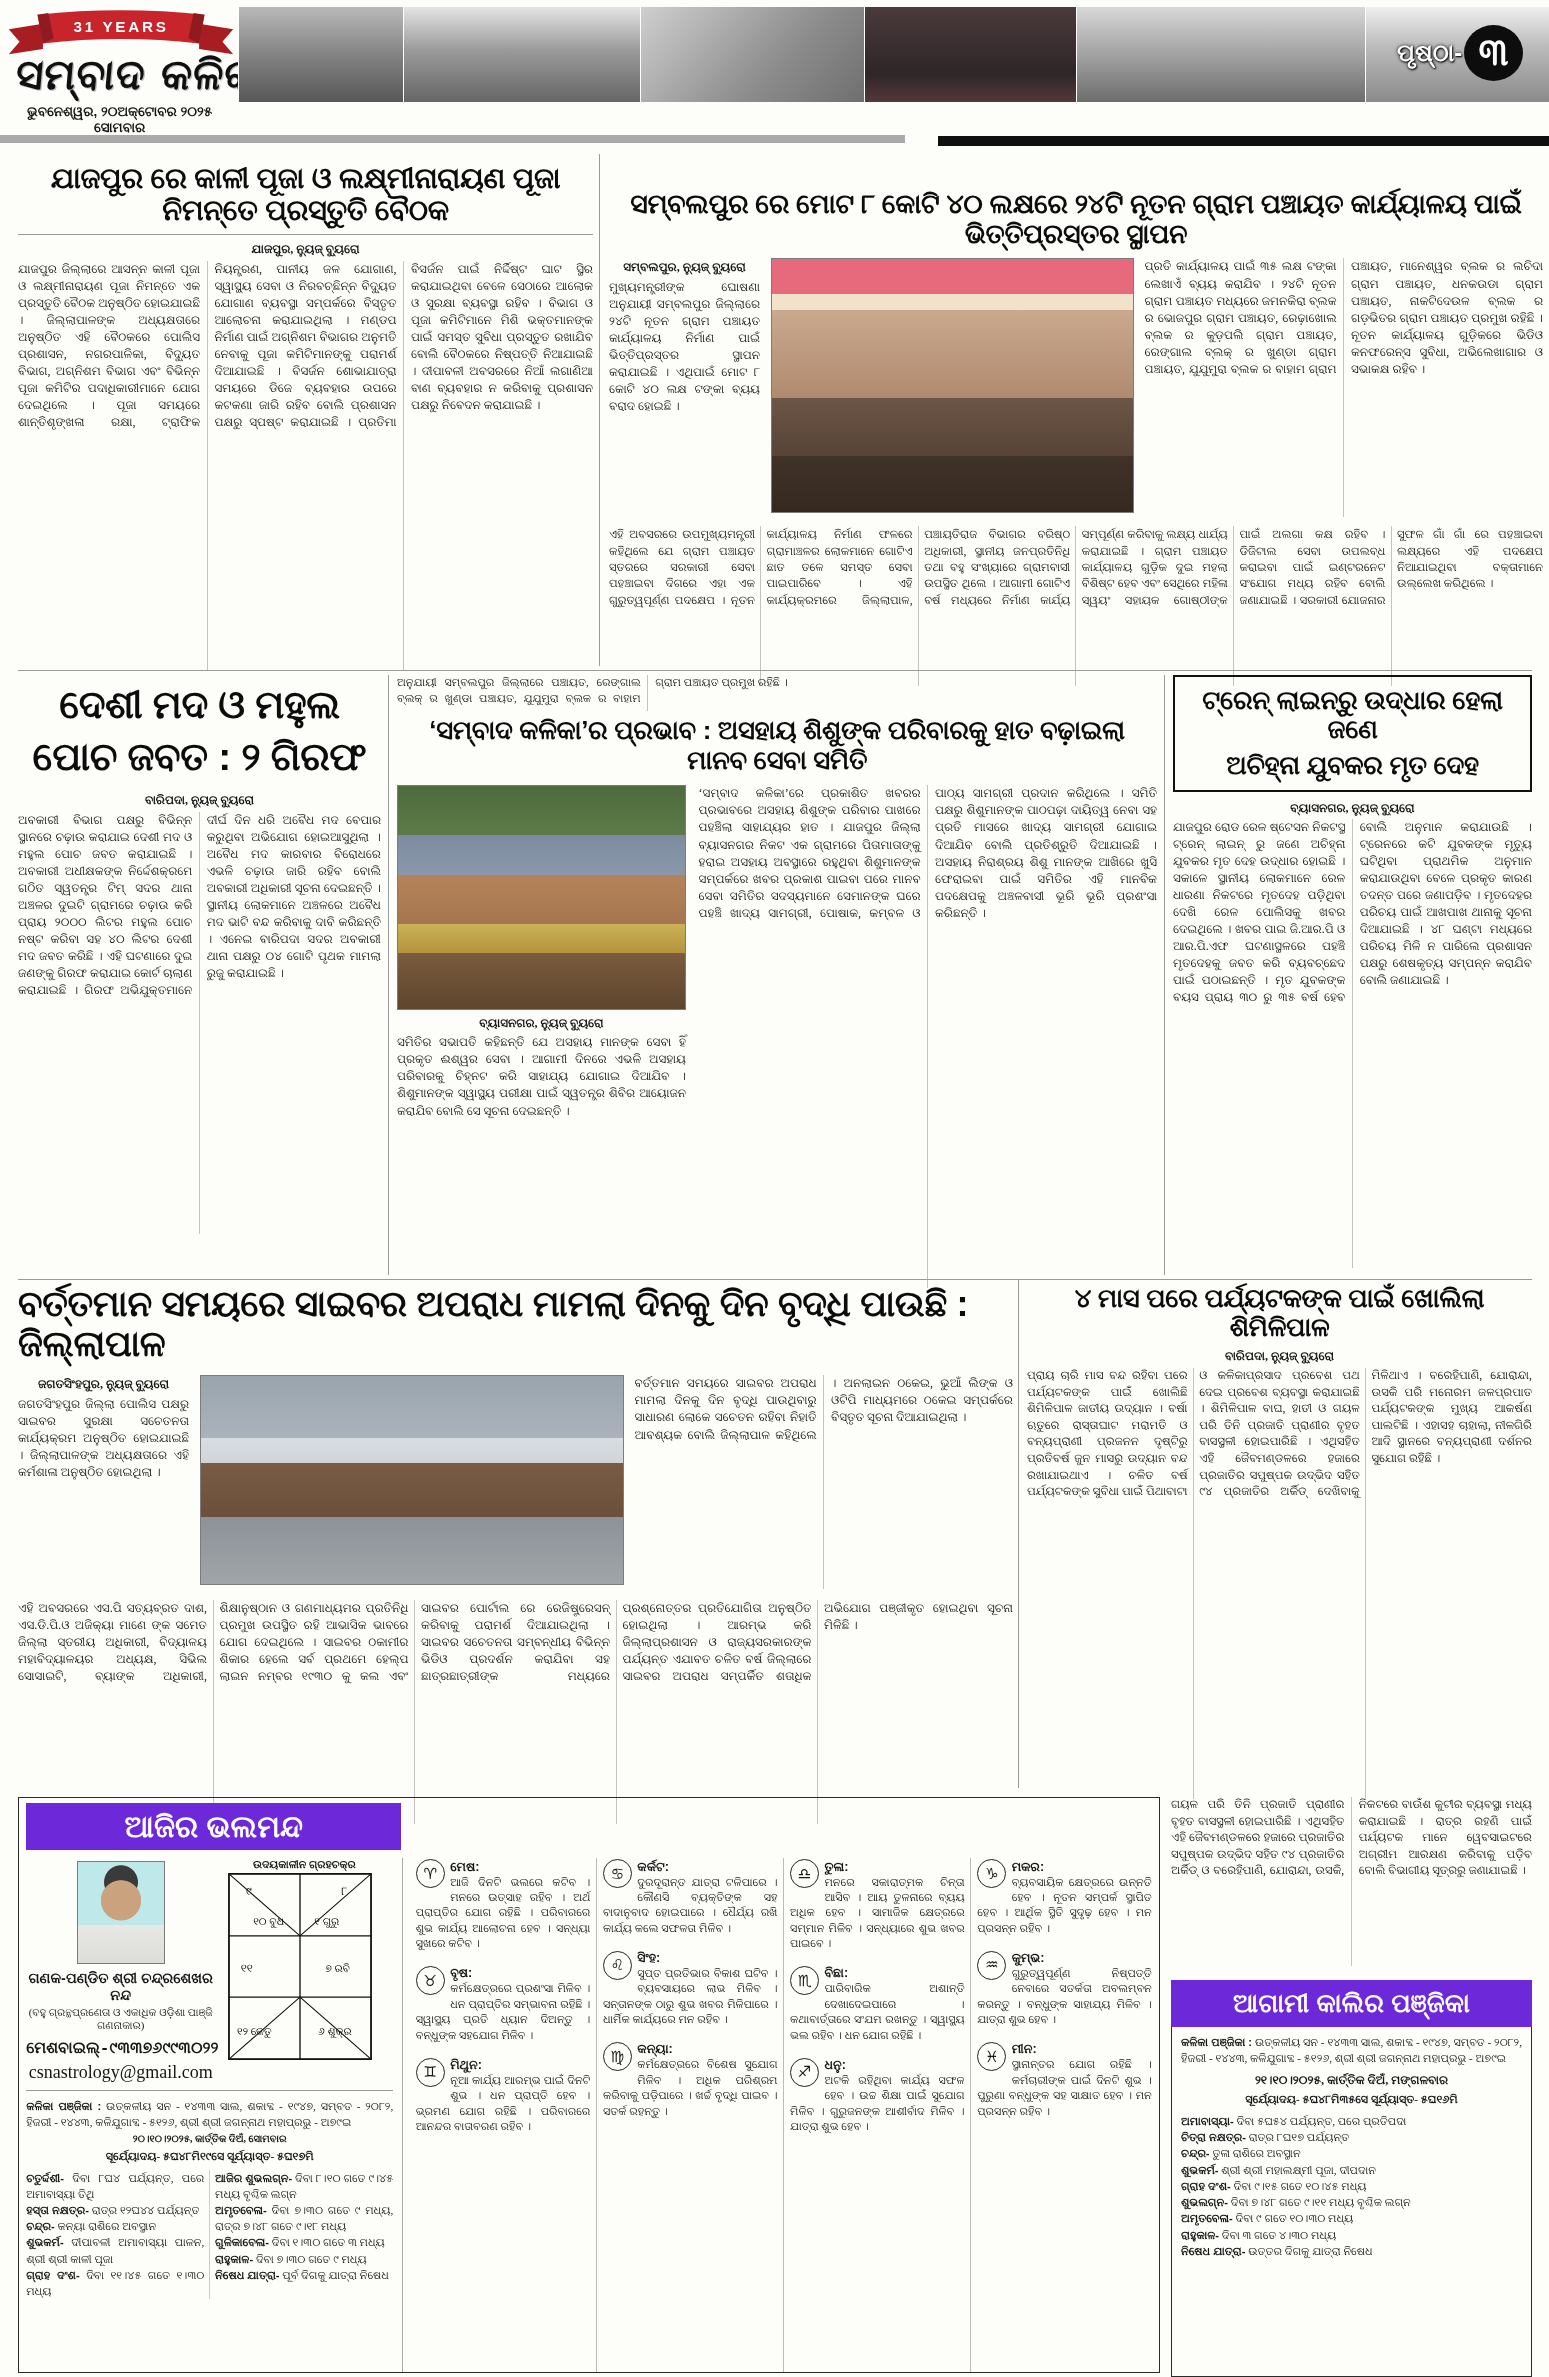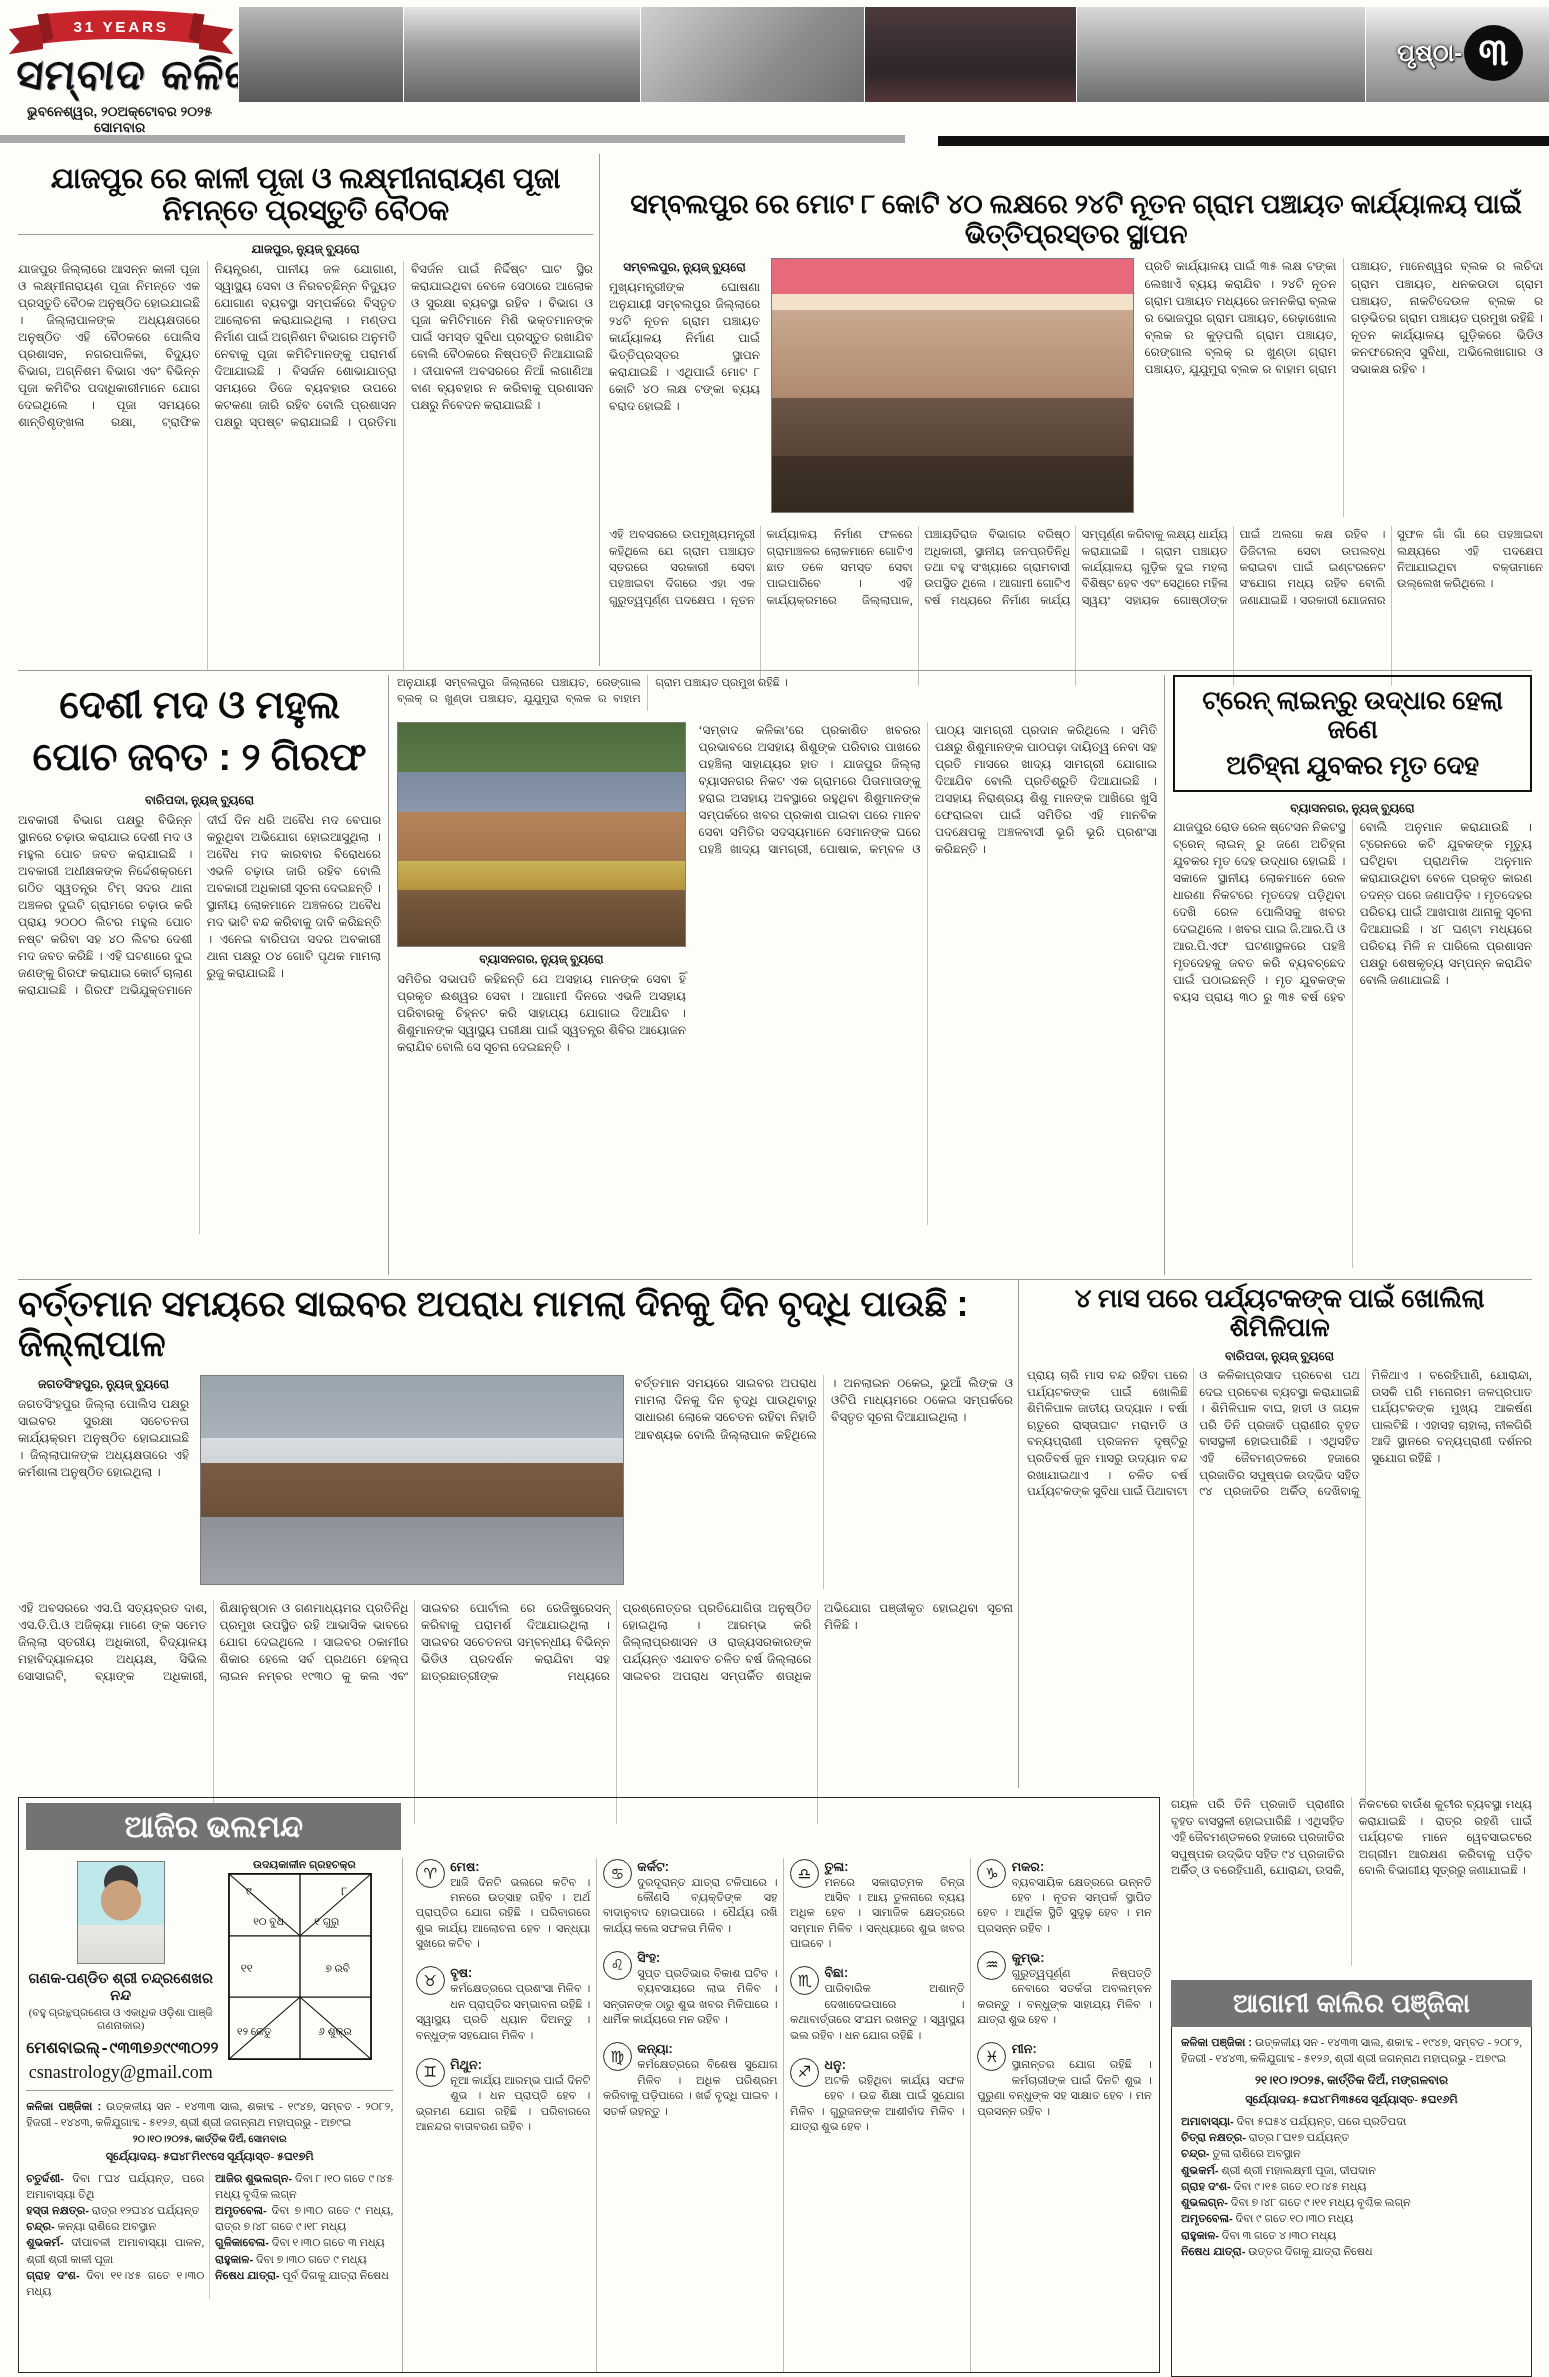--- a/index.html
+++ b/index.html
@@ -8,21 +8,21 @@
   .abs{position:absolute;}
   .hl{font-family:"Liberation Sans","DejaVu Sans",sans-serif;font-weight:bold;
       letter-spacing:-0.4px;line-height:1.12;color:#0c0c0c;}
   .body-txt{font-size:12px;line-height:1.42;text-align:justify;text-justify:inter-word;}
   .byline{font-weight:bold;text-align:center;font-size:12px;margin:1.8px 0 3.6px 0;}
   .colrule{column-gap:14.4px;column-rule:0.9px solid #c2c2c2;}
   .vdiv{width:0.9px;background:#9a9a9a;}
   .hdiv{height:0.9px;background:#9a9a9a;}
   .photo{border:0.9px solid #7c7c7c;}
   .gray-seg{height:95px;border-left:1.8px solid #fff;}
-  .hdr-bar{background:#737373;color:#fff;display:flex;align-items:center;justify-content:center;
+  .hdr-bar{background:#6d28d9;color:#fff;display:flex;align-items:center;justify-content:center;
            font-family:"Liberation Sans","DejaVu Sans",sans-serif;font-weight:bold;}
   .boxed-hl{border:2.7px solid #111;text-align:center;padding:9px 11px;}
   .pline{font-size:11.2px;line-height:1.45;text-align:justify;}
   .pline b{font-family:"Liberation Sans","DejaVu Sans",sans-serif;}
   .zitem{break-inside:avoid;margin-bottom:12.6px;}
   .zicon{width:27px;height:27px;border:1.4px solid #222;border-radius:50%;
          display:inline-flex;align-items:center;justify-content:center;
          font-family:"DejaVu Sans",sans-serif;font-size:15.3px;float:left;margin:1.8px 5.4px 1.8px 0;}
   .zname{font-family:"Liberation Sans","DejaVu Sans",sans-serif;font-weight:bold;font-size:12.6px;text-align:right;}
   .ztext{font-size:11.2px;line-height:1.38;text-align:justify;}
@@ -95,20 +95,21 @@
   <div class="hl" style="font-size:39px;text-align:center;margin-top:3.6px;">ଦେଶୀ ମଦ ଓ ମହୁଲ</div>
   <div class="hl" style="font-size:39px;text-align:center;margin-top:9px;">ପୋଚ ଜବତ : ୨ ଗିରଫ</div>
   <div class="byline" style="margin-top:14.4px;">ବାରିପଦା, ନ୍ୟୁଜ୍ ବ୍ୟୁରୋ</div>
   <div class="body-txt colrule" style="column-count:2;height:422px;">ଅବକାରୀ ବିଭାଗ ପକ୍ଷରୁ ବିଭିନ୍ନ ସ୍ଥାନରେ ଚଢ଼ାଉ କରାଯାଇ ଦେଶୀ ମଦ ଓ ମହୁଲ ପୋଚ ଜବତ କରାଯାଇଛି । ଅବକାରୀ ଅଧୀକ୍ଷକଙ୍କ ନିର୍ଦ୍ଦେଶକ୍ରମେ ଗଠିତ ସ୍ୱତନ୍ତ୍ର ଟିମ୍ ସଦର ଥାନା ଅଞ୍ଚଳର ଦୁଇଟି ଗ୍ରାମରେ ଚଢ଼ାଉ କରି ପ୍ରାୟ ୨୦୦୦ ଲିଟର ମହୁଲ ପୋଚ ନଷ୍ଟ କରିବା ସହ ୪୦ ଲିଟର ଦେଶୀ ମଦ ଜବତ କରିଛି । ଏହି ଘଟଣାରେ ଦୁଇ ଜଣଙ୍କୁ ଗିରଫ କରାଯାଇ କୋର୍ଟ ଚାଲାଣ କରାଯାଇଛି । ଗିରଫ ଅଭିଯୁକ୍ତମାନେ ଦୀର୍ଘ ଦିନ ଧରି ଅବୈଧ ମଦ ବେପାର କରୁଥିବା ଅଭିଯୋଗ ହୋଇଆସୁଥିଲା । ଅବୈଧ ମଦ କାରବାର ବିରୋଧରେ ଏଭଳି ଚଢ଼ାଉ ଜାରି ରହିବ ବୋଲି ଅବକାରୀ ଅଧିକାରୀ ସୂଚନା ଦେଇଛନ୍ତି । ସ୍ଥାନୀୟ ଲୋକମାନେ ଅଞ୍ଚଳରେ ଅବୈଧ ମଦ ଭାଟି ବନ୍ଦ କରିବାକୁ ଦାବି କରିଛନ୍ତି । ଏନେଇ ବାରିପଦା ସଦର ଅବକାରୀ ଥାନା ପକ୍ଷରୁ ୦୪ ଗୋଟି ପୃଥକ ମାମଲା ରୁଜୁ କରାଯାଇଛି ।</div>
 </div>
 
 <div class="abs vdiv" style="left:388px;top:675px;height:600px;"></div>
 
 <div class="abs" style="left:397px;top:675px;width:760px;height:600px;">
   <div class="body-txt colrule" style="column-count:3;height:36px;font-size:11.2px;">ଅନୁଯାୟୀ ସମ୍ବଲପୁର ଜିଲ୍ଲାରେ ପଞ୍ଚାୟତ, ରେଙ୍ଗାଲ ବ୍ଲକ୍ ର ଖୁଣ୍ଡା ପଞ୍ଚାୟତ, ଯୁଯୁମୁରା ବ୍ଲକ ର ବାହାମ ଗ୍ରାମ ପଞ୍ଚାୟତ ପ୍ରମୁଖ ରହିଛି ।</div>
+  <div class="hl" style="font-size:26px;text-align:center;margin-top:5.4px;">‘ସମ୍ବାଦ କଳିକା’ର ପ୍ରଭାବ : ଅସହାୟ ଶିଶୁଙ୍କ ପରିବାରକୁ ହାତ ବଢ଼ାଇଲା ମାନବ ସେବା ସମିତି</div>
   <div style="display:flex;gap:12.6px;margin-top:10.8px;">
     <div style="width:289px;flex:none;">
       <div class="photo" style="width:287px;height:223px;background:
              linear-gradient(180deg,#4e6b3d 0%,#5d7a48 22%,#7d8ba0 22%,#8b98ab 40%,#b5835a 40%,#a5764f 62%,#c9b257 62%,#b7923e 75%,#7a5c3e 75%,#5e452c 100%);"></div>
       <div class="byline" style="margin-top:5.4px;">ବ୍ୟାସନଗର, ନ୍ୟୁଜ୍ ବ୍ୟୁରୋ</div>
       <div class="body-txt" style="height:269px;">ସମିତିର ସଭାପତି କହିଛନ୍ତି ଯେ ଅସହାୟ ମାନଙ୍କ ସେବା ହିଁ ପ୍ରକୃତ ଈଶ୍ୱର ସେବା । ଆଗାମୀ ଦିନରେ ଏଭଳି ଅସହାୟ ପରିବାରକୁ ଚିହ୍ନଟ କରି ସାହାଯ୍ୟ ଯୋଗାଇ ଦିଆଯିବ । ଶିଶୁମାନଙ୍କ ସ୍ୱାସ୍ଥ୍ୟ ପରୀକ୍ଷା ପାଇଁ ସ୍ୱତନ୍ତ୍ର ଶିବିର ଆୟୋଜନ କରାଯିବ ବୋଲି ସେ ସୂଚନା ଦେଇଛନ୍ତି ।</div>
     </div>
     <div class="body-txt colrule" style="flex:1;column-count:2;height:503px;">‘ସମ୍ବାଦ କଳିକା’ରେ ପ୍ରକାଶିତ ଖବରର ପ୍ରଭାବରେ ଅସହାୟ ଶିଶୁଙ୍କ ପରିବାର ପାଖରେ ପହଞ୍ଚିଲା ସାହାଯ୍ୟର ହାତ । ଯାଜପୁର ଜିଲ୍ଲା ବ୍ୟାସନଗର ନିକଟ ଏକ ଗ୍ରାମରେ ପିତାମାତାଙ୍କୁ ହରାଇ ଅସହାୟ ଅବସ୍ଥାରେ ରହୁଥିବା ଶିଶୁମାନଙ୍କ ସମ୍ପର୍କରେ ଖବର ପ୍ରକାଶ ପାଇବା ପରେ ମାନବ ସେବା ସମିତିର ସଦସ୍ୟମାନେ ସେମାନଙ୍କ ଘରେ ପହଞ୍ଚି ଖାଦ୍ୟ ସାମଗ୍ରୀ, ପୋଷାକ, କମ୍ବଳ ଓ ପାଠ୍ୟ ସାମଗ୍ରୀ ପ୍ରଦାନ କରିଥିଲେ । ସମିତି ପକ୍ଷରୁ ଶିଶୁମାନଙ୍କ ପାଠପଢ଼ା ଦାୟିତ୍ୱ ନେବା ସହ ପ୍ରତି ମାସରେ ଖାଦ୍ୟ ସାମଗ୍ରୀ ଯୋଗାଇ ଦିଆଯିବ ବୋଲି ପ୍ରତିଶ୍ରୁତି ଦିଆଯାଇଛି । ଅସହାୟ ନିରାଶ୍ରୟ ଶିଶୁ ମାନଙ୍କ ଆଖିରେ ଖୁସି ଫେରାଇବା ପାଇଁ ସମିତିର ଏହି ମାନବିକ ପଦକ୍ଷେପକୁ ଅଞ୍ଚଳବାସୀ ଭୂରି ଭୂରି ପ୍ରଶଂସା କରିଛନ୍ତି ।</div>
   </div>
 </div>

